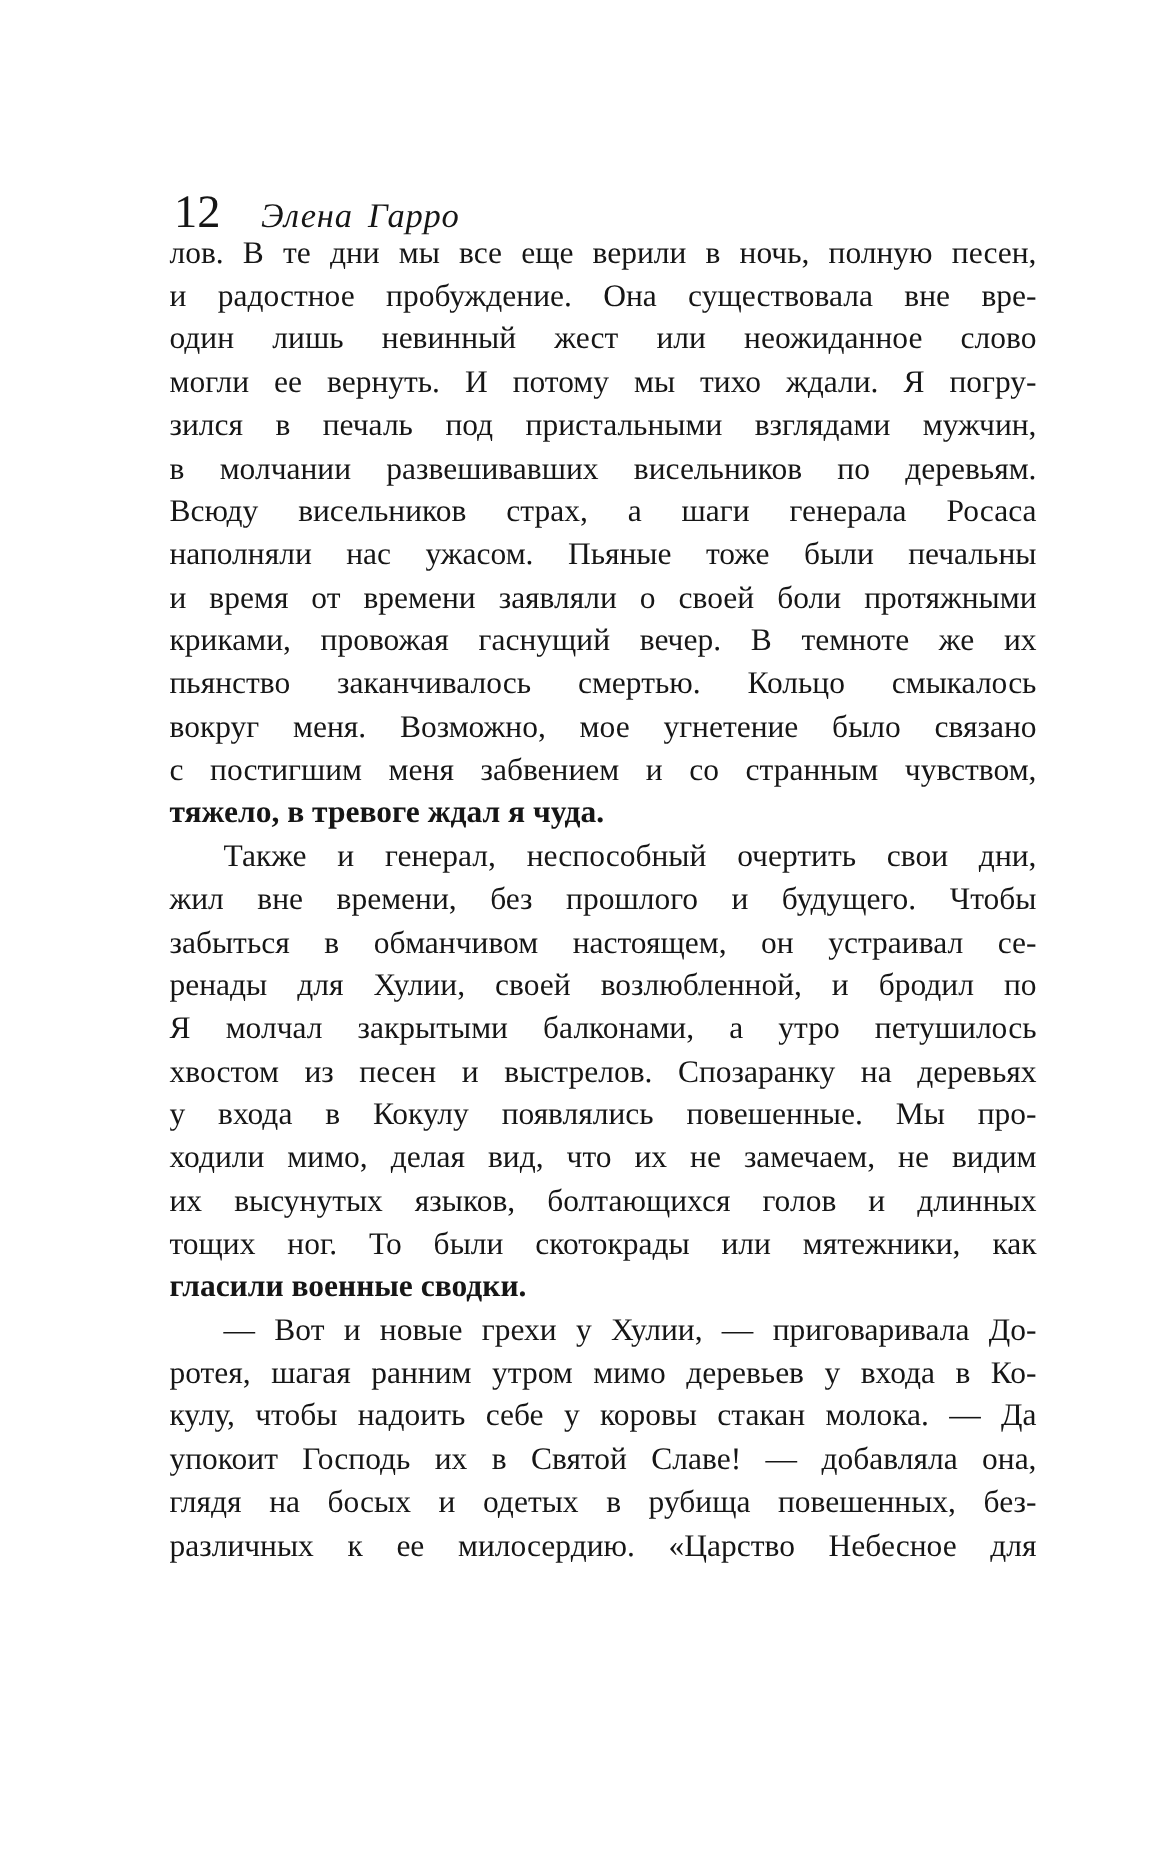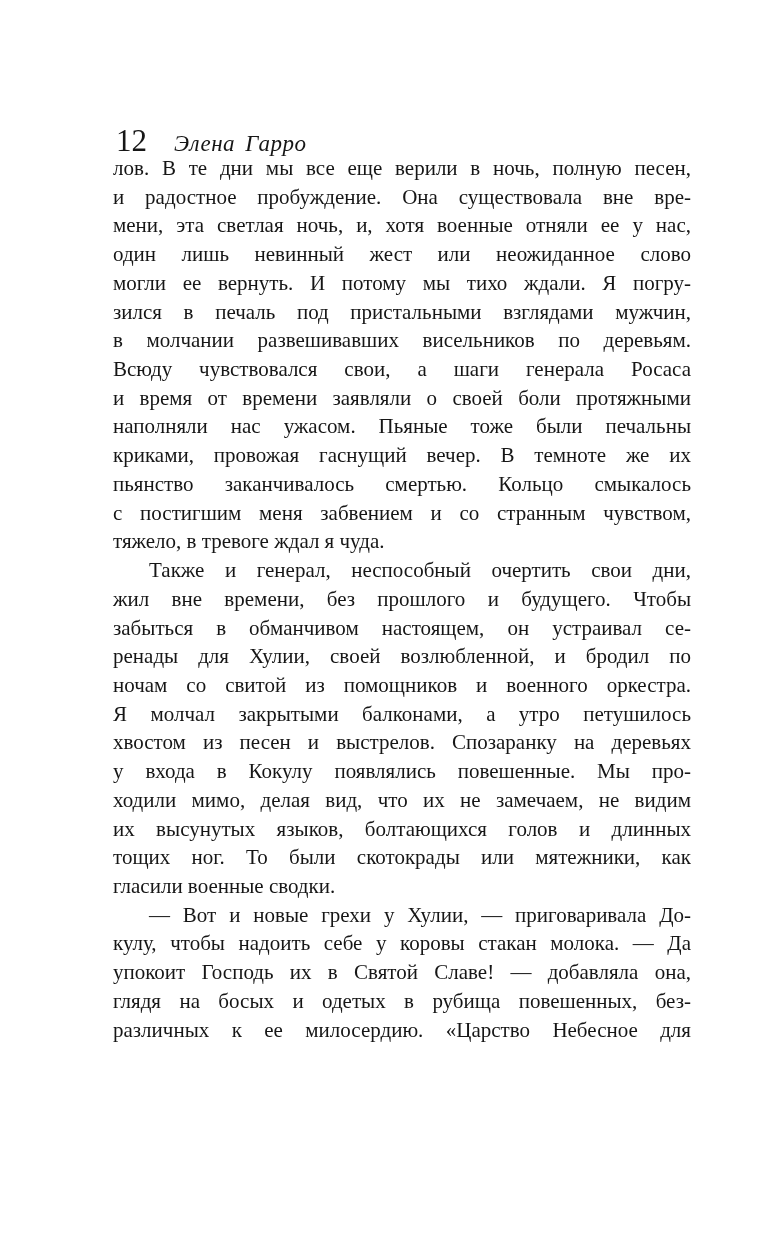--- a/index.html
+++ b/index.html
@@ -47,62 +47,63 @@
   }
   .text-line {
     height: 28.72px;
     text-align: justify;
     text-align-last: justify;
     overflow: visible;
   }
   .text-line.last-unjustified {
     text-align: left;
     text-align-last: left;
+    font-weight: bold;
   }
   .text-line.indent {
     text-indent: 36px;
   }
 </style>
 </head>
 <body>
 
 <div class="book-page">
 
   <div class="running-header">
     <span class="page-number">12</span>
     <span class="running-title">Элена Гарро</span>
   </div>
 
   <div class="text-block" id="text-block">
       <div class="text-line">лов. В те дни мы все еще верили в ночь, полную песен,</div>
       <div class="text-line">и радостное пробуждение. Она существовала вне вре-</div>
-      <div class="text-line">мени, эта светлая ночь, и, хотя военные отняли ее у нас,</div>
       <div class="text-line">один лишь невинный жест или неожиданное слово</div>
       <div class="text-line">могли ее вернуть. И потому мы тихо ждали. Я погру-</div>
       <div class="text-line">зился в печаль под пристальными взглядами мужчин,</div>
       <div class="text-line">в молчании развешивавших висельников по деревьям.</div>
-      <div class="text-line">Всюду чувствовался свои, а шаги генерала Росаса</div>
+      <div class="text-line">Всюду висельников страх, а шаги генерала Росаса</div>
+      <div class="text-line">наполняли нас ужасом. Пьяные тоже были печальны</div>
       <div class="text-line">и время от времени заявляли о своей боли протяжными</div>
-      <div class="text-line">наполняли нас ужасом. Пьяные тоже были печальны</div>
       <div class="text-line">криками, провожая гаснущий вечер. В темноте же их</div>
       <div class="text-line">пьянство заканчивалось смертью. Кольцо смыкалось</div>
+      <div class="text-line">вокруг меня. Возможно, мое угнетение было связано</div>
       <div class="text-line">с постигшим меня забвением и со странным чувством,</div>
       <div class="text-line last-unjustified">тяжело, в тревоге ждал я чуда.</div>
       <div class="text-line indent">Также и генерал, неспособный очертить свои дни,</div>
       <div class="text-line">жил вне времени, без прошлого и будущего. Чтобы</div>
       <div class="text-line">забыться в обманчивом настоящем, он устраивал се-</div>
       <div class="text-line">ренады для Хулии, своей возлюбленной, и бродил по</div>
-      <div class="text-line">ночам со свитой из помощников и военного оркестра.</div>
       <div class="text-line">Я молчал закрытыми балконами, а утро петушилось</div>
       <div class="text-line">хвостом из песен и выстрелов. Спозаранку на деревьях</div>
       <div class="text-line">у входа в Кокулу появлялись повешенные. Мы про-</div>
       <div class="text-line">ходили мимо, делая вид, что их не замечаем, не видим</div>
       <div class="text-line">их высунутых языков, болтающихся голов и длинных</div>
       <div class="text-line">тощих ног. То были скотокрады или мятежники, как</div>
       <div class="text-line last-unjustified">гласили военные сводки.</div>
       <div class="text-line indent">— Вот и новые грехи у Хулии, — приговаривала До-</div>
+      <div class="text-line">ротея, шагая ранним утром мимо деревьев у входа в Ко-</div>
       <div class="text-line">кулу, чтобы надоить себе у коровы стакан молока. — Да</div>
       <div class="text-line">упокоит Господь их в Святой Славе! — добавляла она,</div>
       <div class="text-line">глядя на босых и одетых в рубища повешенных, без-</div>
       <div class="text-line">различных к ее милосердию. «Царство Небесное для</div>
     </div>
 
 </div>
 
 </body></html>

